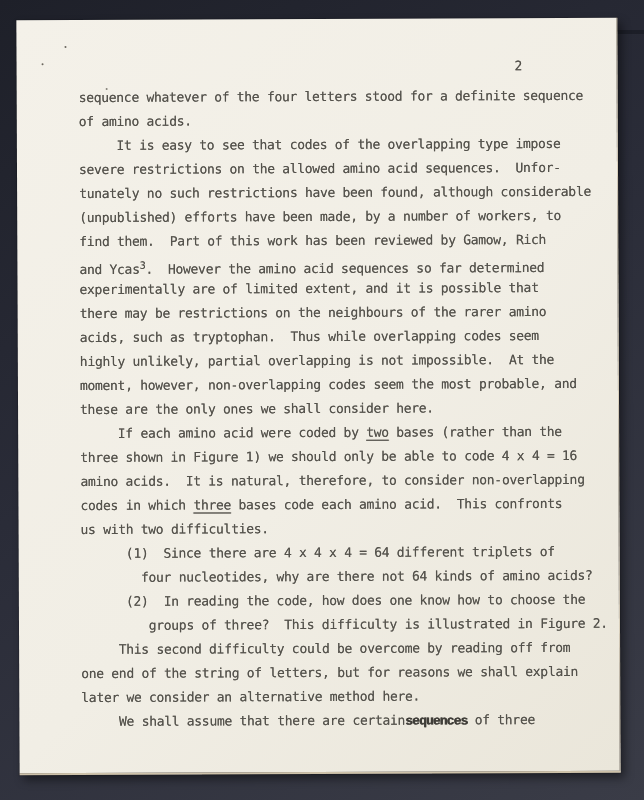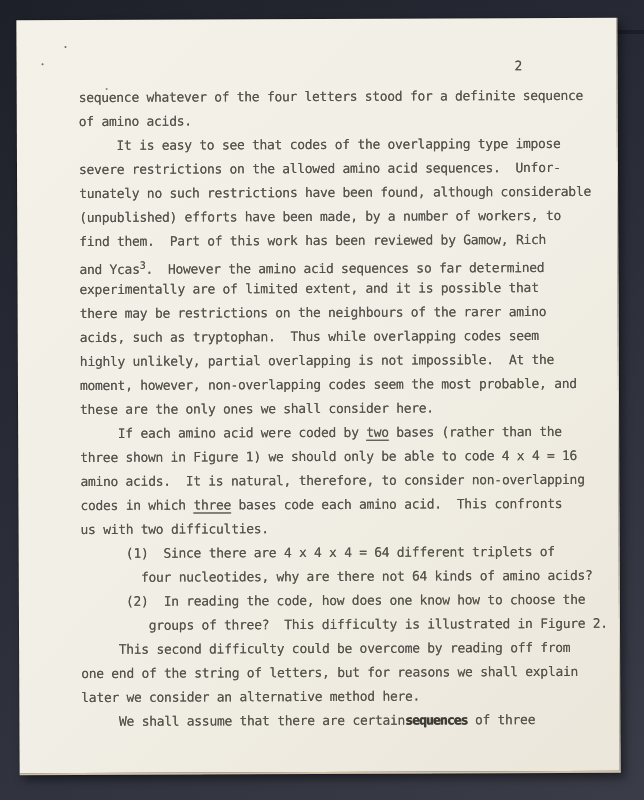--- a/index.html
+++ b/index.html
@@ -68,20 +68,21 @@
   }
   .seg-sup {
     font-size: 10px;
     vertical-align: 5px;
   }
   .seg-strike {
     font-weight: bold;
     color: var(--ink-dark);
     text-shadow: 0.6px 0 0 var(--ink-dark);
     letter-spacing: -0.9px;
+    font-family: Liberation Mono, monospace;
   }
   .speck {
     position: absolute;
     border-radius: 50%;
     background: #6b675f;
   }
   .speck-1 { left: 48px;  top: 26px; width: 2px; height: 2px; }
   .speck-2 { left: 25px;  top: 43px; width: 2px; height: 2px; }
   .speck-3 { left: 89px;  top: 68px; width: 2px; height: 2px; opacity: .8; }
   .speck-4 { left: 302px; top: 245px; width: 2px; height: 1px; opacity: .5; }

